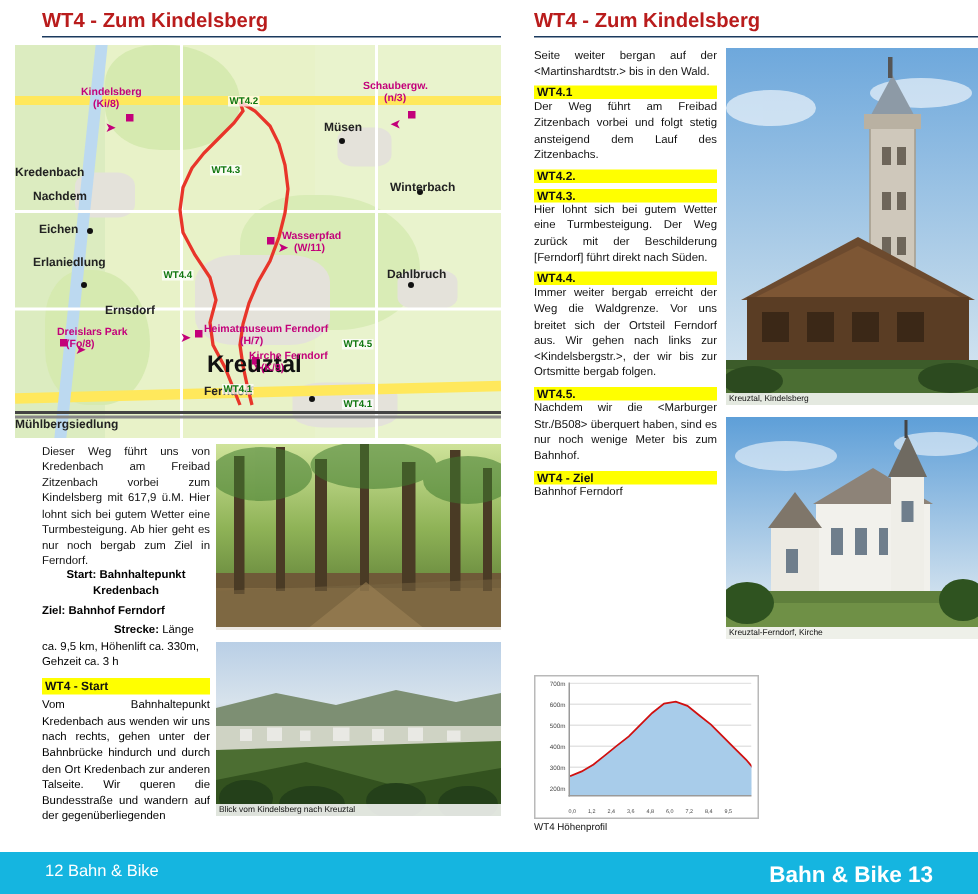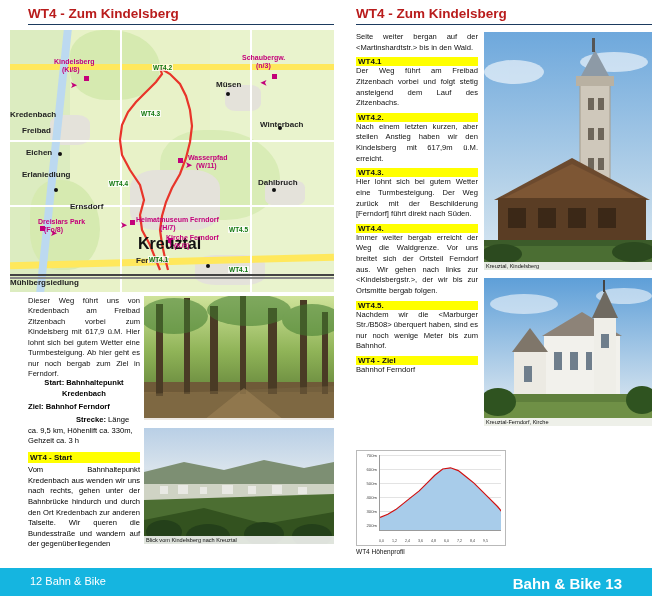--- a/index.html
+++ b/index.html
@@ -214,21 +214,21 @@
     <div class="m-label magenta" style="left:232px; top:24px;">Schaubergw.</div>
     <div class="m-label magenta" style="left:246px; top:32px;">(n/3)</div>
     <div class="m-label town" style="left:206px; top:50px;">Müsen</div>
     <div class="m-label town" style="left:250px; top:90px;">Winterbach</div>
     <div class="m-label town" style="left:0px; top:80px;">Kredenbach</div>
     <div class="m-label town" style="left:248px; top:148px;">Dahlbruch</div>
     <div class="m-label big" style="left:128px; top:158px;">Kreuztal</div>
     <div class="m-label town" style="left:126px; top:226px;">Ferndorf</div>
     <div class="m-label town" style="left:12px; top:140px;">Erlaniedlung</div>
     <div class="m-label town" style="left:60px; top:172px;">Ernsdorf</div>
-    <div class="m-label town" style="left:12px; top:96px;">Freibad</div>
+    <div class="m-label town" style="left:12px; top:96px;">Nachdem</div>
     <div class="m-label town" style="left:16px; top:118px;">Eichen</div>
     <div class="m-label town" style="left:0px; top:248px;">Mühlbergsiedlung</div>
     <div class="m-label magenta" style="left:178px; top:124px;">Wasserpfad</div>
     <div class="m-label magenta" style="left:186px; top:132px;">(W/11)</div>
     <div class="m-label magenta" style="left:126px; top:186px;">Heimatmuseum Ferndorf</div>
     <div class="m-label magenta" style="left:150px; top:194px;">(H/7)</div>
     <div class="m-label magenta" style="left:156px; top:204px;">Kirche Ferndorf</div>
     <div class="m-label magenta" style="left:164px; top:212px;">(K/9)</div>
     <div class="m-label magenta" style="left:28px; top:188px;">Dreislars Park</div>
     <div class="m-label magenta" style="left:34px; top:196px;">(Fo/8)</div>
@@ -325,21 +325,20 @@
     <div class="cap">Blick vom Kindelsberg nach Kreuztal</div>
   </div>
 
   <div class="rcol">
     <div class="rtext">Seite weiter bergan auf der &lt;Martinshardtstr.&gt; bis in den Wald.</div>
 
     <span class="wp-hdr">WT4.1</span>
     <div class="rtext">Der Weg führt am Freibad Zitzenbach vorbei und folgt stetig ansteigend dem Lauf des Zitzenbachs.</div>
 
     <span class="wp-hdr">WT4.2.</span>
-    <div class="rtext">Nach einem letzten kurzen, aber steilen Anstieg haben wir den Kindelsberg mit 617,9m ü.M. erreicht.</div>
 
     <span class="wp-hdr">WT4.3.</span>
     <div class="rtext">Hier lohnt sich bei gutem Wetter eine Turmbesteigung. Der Weg zurück mit der Beschilderung [Ferndorf] führt direkt nach Süden.</div>
 
     <span class="wp-hdr">WT4.4.</span>
     <div class="rtext">Immer weiter bergab erreicht der Weg die Waldgrenze. Vor uns breitet sich der Ortsteil Ferndorf aus. Wir gehen nach links zur &lt;Kindelsbergstr.&gt;, der wir bis zur Ortsmitte bergab folgen.</div>
 
     <span class="wp-hdr">WT4.5.</span>
     <div class="rtext">Nachdem wir die &lt;Marburger Str./B508&gt; überquert haben, sind es nur noch wenige Meter bis zum Bahnhof.</div>
 

